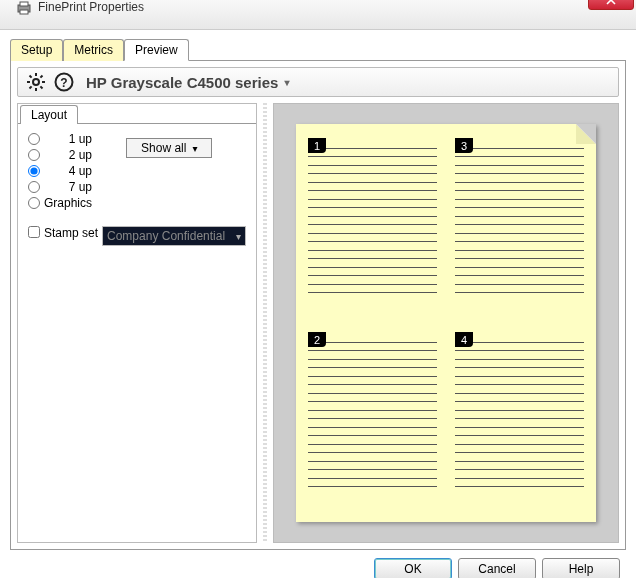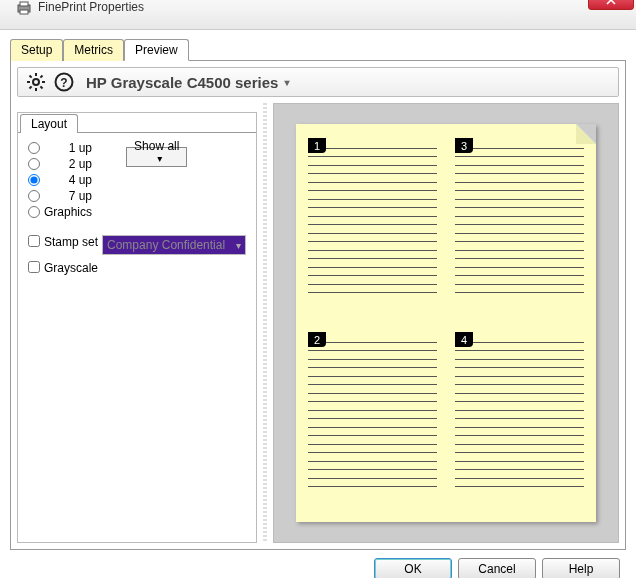--- a/index.html
+++ b/index.html
@@ -99,52 +99,50 @@
   
   .split {
     display: flex;
     gap: 6px;
     height: 440px;
   }
   .left-pane {
     width: 240px;
     border: 1px solid #bbb;
     background: #fff;
-    margin-top: 9px;
   }
   .inner-tabrow { display: flex; border-bottom: 1px solid #999; }
   .inner-tab {
     padding: 2px 10px;
     border: 1px solid #999;
     border-bottom: none;
     background: #fff;
     border-radius: 3px 3px 0 0;
     position: relative; top: 1px;
     margin-left: 2px;
   }
   .layout-body { padding: 8px 10px; }
   .radio-row { display: flex; align-items: center; margin-bottom: 2px; justify-content: space-between; }
   .radio-row input { margin: 0 4px 0 0; width: 12px; height: 12px; }
   .radio-col { display: inline-block; vertical-align: top; }
   .showall-btn {
-    display: inline-flex; align-items: center; justify-content: flex-end;
+    display: inline-flex; align-items: center; justify-content: center;
     border: 1px solid #888; background: #f4f4f4;
-    padding: 2px 7px;
+    padding: 2px 14px;
     margin-left: 34px;
     margin-top: 6px;
     cursor: pointer;
     height: 20px;
     vertical-align: top;
-    flex-direction: column;
   }
   .showall-btn .caret { margin-left: 6px; font-size: 10px; }
   .check-row { display: flex; margin-top: 6px; }
   .check-row input { margin: 0 4px 0 0; width: 12px; height: 12px; }
   .stamp-select {
-    border: 1px solid #bbb; background: #4c1d95; color: #888;
+    border: 1px solid #bbb; background: #0f172a; color: #888;
     padding: 1px 4px; margin-left: 4px; flex: 1; height: 20px;
     display: flex; align-items: center; justify-content: space-between;
   }
   .divider {
     width: 4px;
     background: repeating-linear-gradient(to bottom, #ddd 0, #ddd 2px, #fff 2px, #fff 4px);
     cursor: col-resize;
   }
   .right-pane {
     flex: 1;
@@ -321,24 +319,20 @@
           </div>
 
           <div class="check-row" style="margin-top:14px;">
             <input type="checkbox" style="">
             <span>Stamp set</span>
             <div class="stamp-select">
               <span>Company Confidential</span>
               <span style="color:#aaa;font-size:10px;">▾</span>
             </div>
           </div>
-          <label class="check-row">
-            <input type="checkbox" style="">
-            <span>Grayscale</span>
-          </label>
         </div>
       </div>
 
       <div class="divider"></div>
 
       <div class="right-pane">
         <div class="page">
           <div class="mini">
             <div class="num">1</div>
             <div class="lines">

